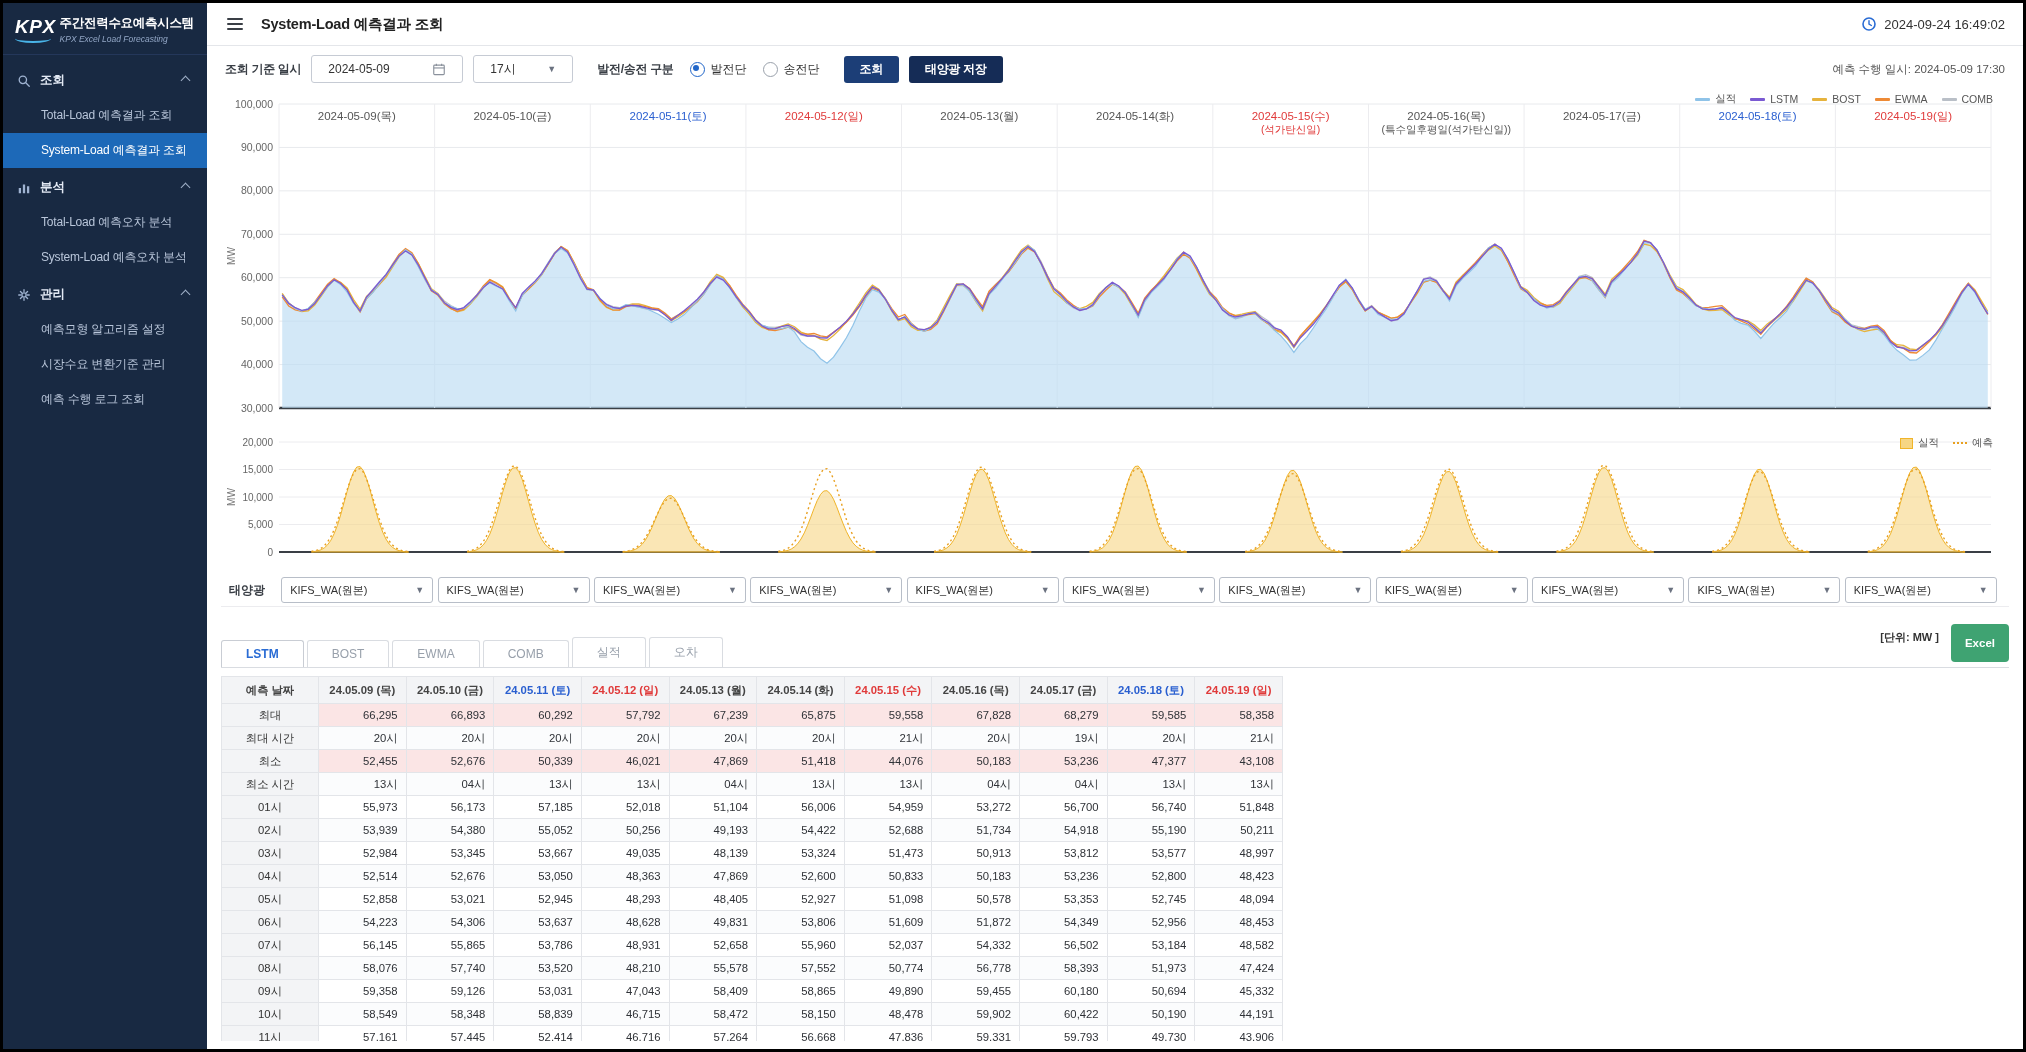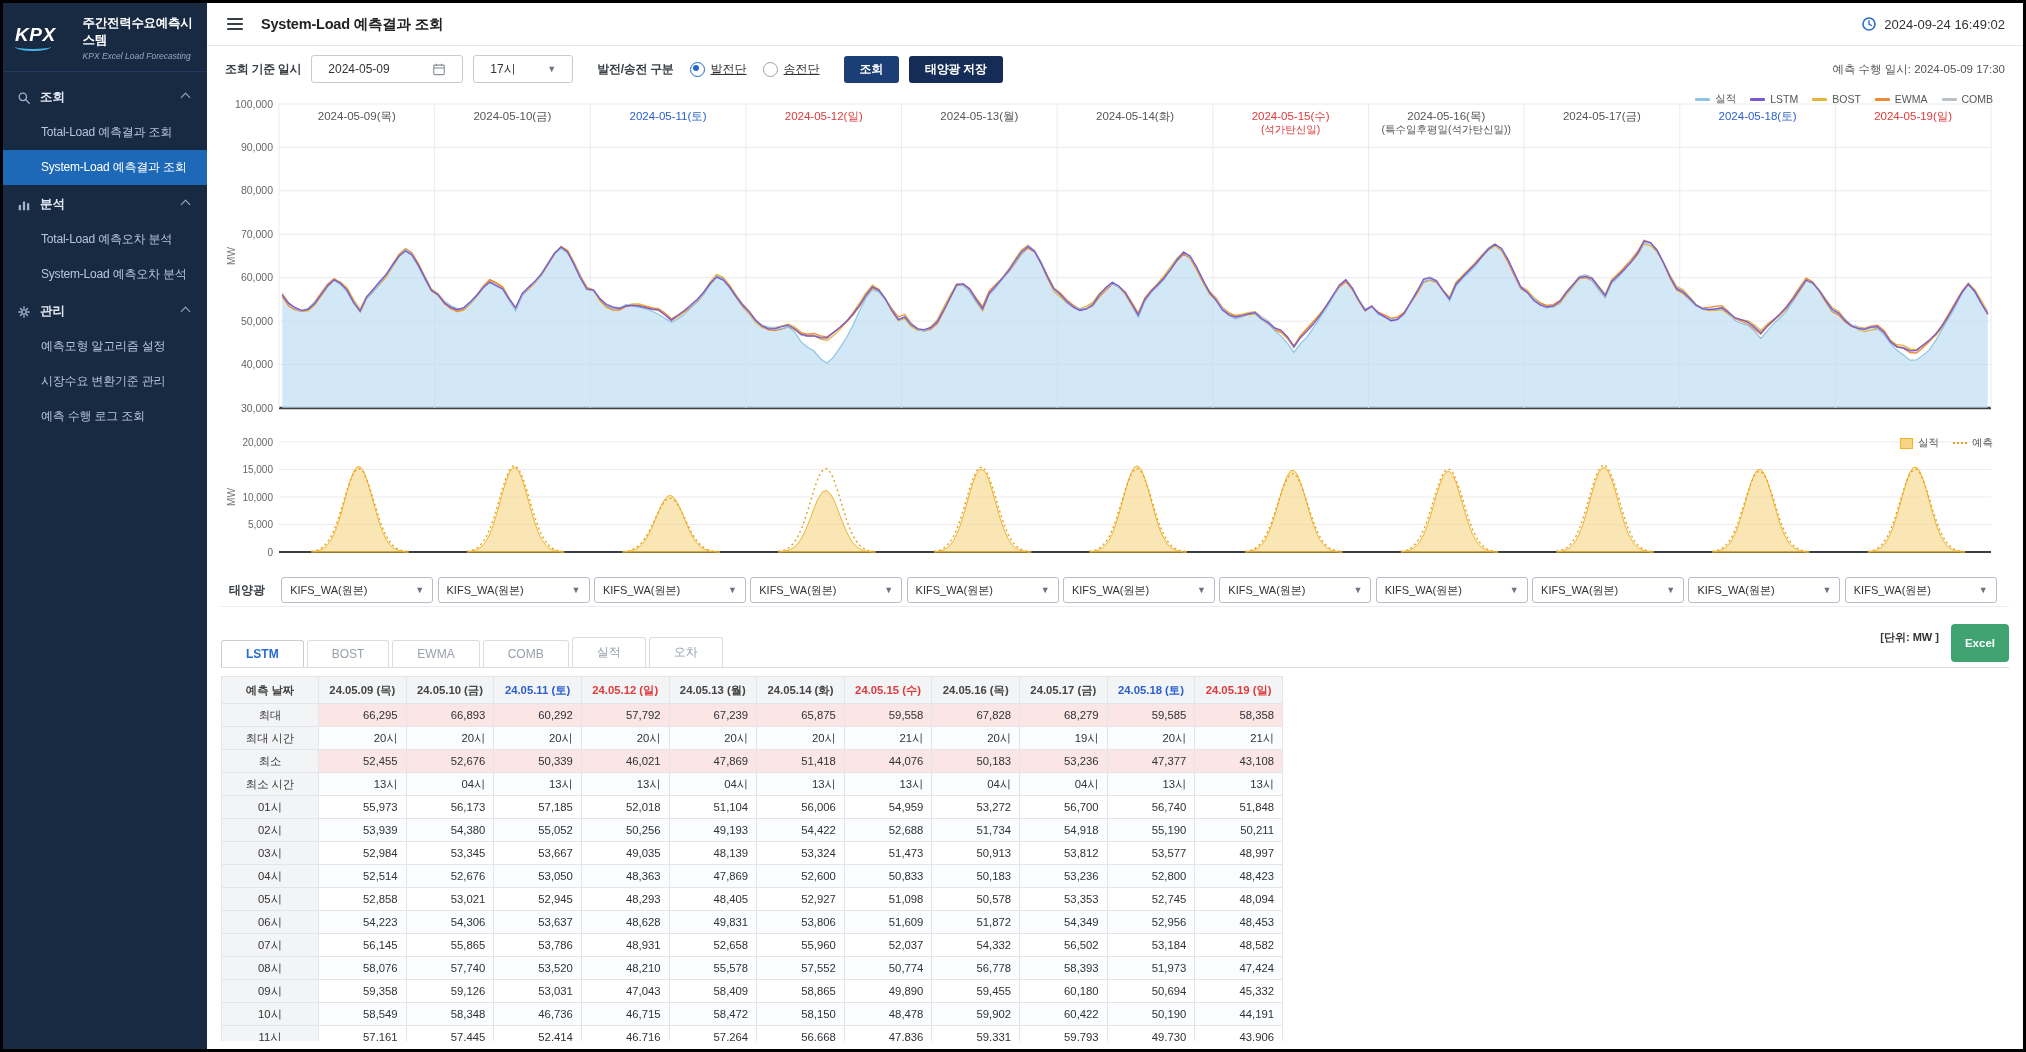--- a/index.html
+++ b/index.html
@@ -1,20 +1,20 @@
 <!DOCTYPE html>
 <html><head>
 <meta charset="utf-8">
 <style>
   html,body{margin:0;padding:0;background:#000;}
   #app{width:2020px;height:1046px;margin:3px;display:flex;background:#fff;overflow:hidden;
        font-family:"Liberation Sans","DejaVu Sans",sans-serif;-webkit-font-smoothing:antialiased;}
   
   .sidebar{width:204px;min-width:204px;background:#182942;color:#c3cfde;display:flex;flex-direction:column;}
-  .logo-row{display:flex;align-items:center;gap:27px;padding:12px 12px 10px;border-bottom:1px solid #24375a;}
+  .logo-row{display:flex;align-items:center;gap:4px;padding:12px 12px 10px;border-bottom:1px solid #24375a;}
   .logo-kpx{font-style:italic;font-weight:900;font-size:19px;color:#fff;letter-spacing:.5px;line-height:1;}
   .swoosh{width:36px;height:7px;border-bottom:2.5px solid #49b4e8;border-radius:50%;margin-top:-2px;}
   .logo-txt .t1{font-size:12.5px;font-weight:700;color:#fff;letter-spacing:-.3px;}
   .logo-txt .t2{font-size:8.5px;font-style:italic;color:#93a7c6;margin-top:2px;}
   .side-nav{flex:1;padding-top:6px;}
   .sec-head{display:flex;align-items:center;gap:9px;padding:11px 14px 9px;font-size:12.5px;font-weight:700;color:#e2e9f4;cursor:pointer;}
   .sec-head svg{width:14px;height:14px;color:#9fb3d1;}
   .chev{width:6px;height:6px;border-left:1.5px solid #9fb0c8;border-top:1.5px solid #9fb0c8;transform:rotate(45deg);margin-left:auto;margin-right:4px;}
   .nav-item{padding:9px 12px 9px 38px;font-size:12px;color:#b9c6da;cursor:pointer;letter-spacing:-.2px;}
   .nav-item.active{background:#1d69b8;color:#fff;}
@@ -28,21 +28,21 @@
   .burger span{width:16px;height:2px;background:#3a3f46;border-radius:1px;}
   .page-title{font-size:14.5px;font-weight:700;color:#222;letter-spacing:-.2px;}
   .top-right{margin-left:auto;display:flex;align-items:center;gap:7px;font-size:13px;color:#333;}
   .toolbar{height:46px;min-height:46px;display:flex;align-items:center;gap:10px;padding:0 18px;font-size:12px;color:#333;}
   .tb-label{font-weight:700;color:#3a3f46;letter-spacing:-.3px;}
   .date-box,.sel{border:1px solid #c6cbd4;border-radius:3px;height:26px;display:flex;align-items:center;
       justify-content:space-between;padding:0 16px;font-size:12px;color:#333;background:#fff;cursor:pointer;gap:8px;}
   .date-box{width:118px;}
   .sel{width:66px;}
   .caret{font-size:9px;color:#6b7280;}
-  .radio-group{display:flex;align-items:center;gap:16px;margin:0 6px;text-decoration:underline;}
+  .radio-group{display:flex;align-items:center;gap:16px;margin:0 6px;}
   .radio-item{display:flex;align-items:center;gap:6px;cursor:pointer;}
   .radio{width:13px;height:13px;border-radius:50%;border:1px solid #9aa1ab;position:relative;background:#fff;}
   .radio.checked{border-color:#2166c9;}
   .radio.checked::after{content:"";position:absolute;left:2.5px;top:2.5px;width:6px;height:6px;border-radius:50%;background:#2166c9;}
   .btn{height:27px;border:none;border-radius:3px;color:#fff;font-size:12px;font-weight:700;padding:0 16px;cursor:pointer;letter-spacing:-.3px;}
   .btn-primary{background:#1c3e77;margin-left:8px;}
   .btn-dark{background:#152c56;}
   .run-dt{margin-left:auto;font-size:11.5px;color:#555;}
   
   .chart-wrap{position:relative;padding:0 14px;}
@@ -584,21 +584,21 @@
               <td class="val">49,890</td>
               <td class="val">59,455</td>
               <td class="val">60,180</td>
               <td class="val">50,694</td>
               <td class="val">45,332</td>
             </tr>
             <tr class="alt">
               <td class="lbl">10시</td>
               <td class="val">58,549</td>
               <td class="val">58,348</td>
-              <td class="val">46,736</td>
+              <td class="val">58,839</td>
               <td class="val">46,715</td>
               <td class="val">58,472</td>
               <td class="val">58,150</td>
               <td class="val">48,478</td>
               <td class="val">59,902</td>
               <td class="val">60,422</td>
               <td class="val">50,190</td>
               <td class="val">44,191</td>
             </tr>
             <tr>

